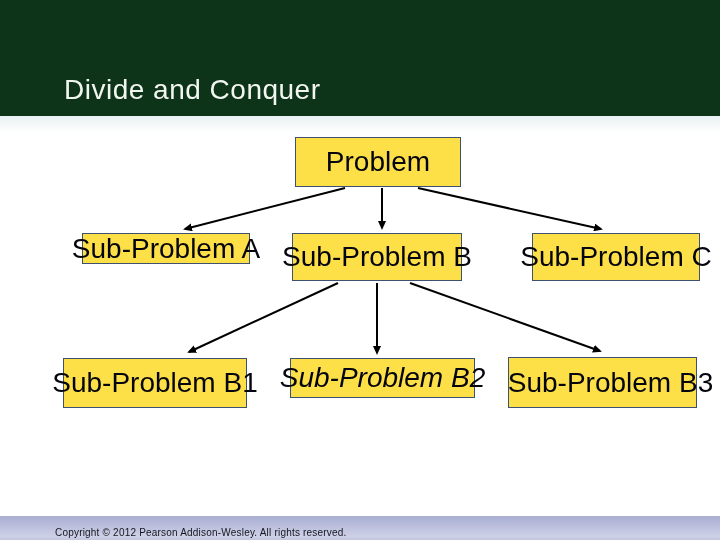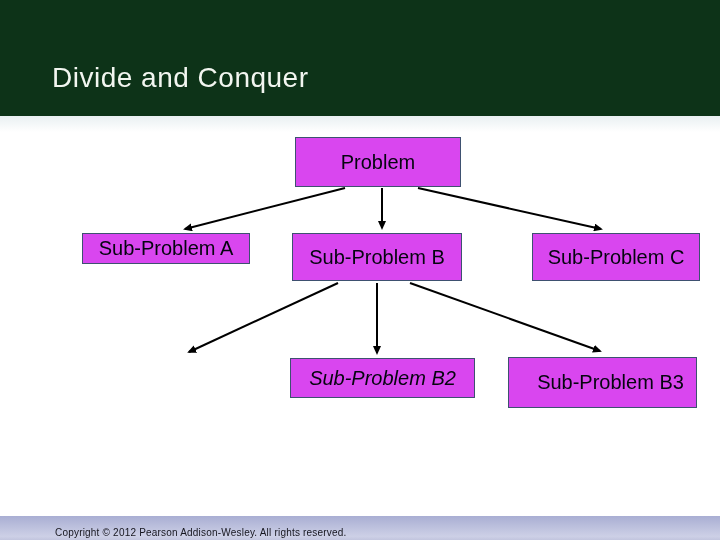--- a/index.html
+++ b/index.html
@@ -26,42 +26,42 @@
     position: absolute;
     top: 116px; left: 0;
     width: 720px;
     height: 16px;
     background: linear-gradient(180deg, #e9f0f2 0%, #ffffff 100%);
   }
   .title {
     position: absolute;
     left: 48px;
     top: 58px;
-    margin: 4px;
+    margin: 16px;
     font-size: 28px;
     font-weight: 400;
     letter-spacing: 0.5px;
     color: #f2f6f0;
   }
   .arrows {
     position: absolute;
     top: 0; left: 0;
     width: 720px;
     height: 540px;
     pointer-events: none;
   }
   .box {
     position: absolute;
     box-sizing: border-box;
-    background: #d946ef;
+    background: #fde047;
     border: 1.5px solid #3e5170;
     display: flex;
     align-items: center;
     justify-content: center;
-    font-size: 20px;
+    font-size: 28px;
     color: #05050f;
     white-space: nowrap;
   }
   .box-problem { left: 295px; top: 137px; width: 166px; height: 50px; }
   .box-sub-a   { left:  82px; top: 233px; width: 168px; height: 31px; }
   .box-sub-b   { left: 292px; top: 233px; width: 170px; height: 48px; }
   .box-sub-c   { left: 532px; top: 233px; width: 168px; height: 48px; }
   .box-sub-b1  { left:  63px; top: 358px; width: 184px; height: 50px; }
   .box-sub-b2  { left: 290px; top: 358px; width: 185px; height: 40px; font-style: italic; }
   .box-sub-b3  { left: 508px; top: 357px; width: 189px; height: 51px; padding-left: 16px; }
@@ -104,20 +104,21 @@
     <line x1="418" y1="188" x2="601" y2="229" stroke="#000000" stroke-width="2" marker-end="url(#ah)"></line>
     <line x1="338" y1="283" x2="189" y2="352" stroke="#000000" stroke-width="2" marker-end="url(#ah)"></line>
     <line x1="377" y1="283" x2="377" y2="353" stroke="#000000" stroke-width="2" marker-end="url(#ah)"></line>
     <line x1="410" y1="283" x2="600" y2="351" stroke="#000000" stroke-width="2" marker-end="url(#ah)"></line>
   </svg>
 
   <div class="box box-problem">Problem</div>
   <div class="box box-sub-a">Sub-Problem A</div>
   <div class="box box-sub-c">Sub-Problem C</div>
   <div class="box box-sub-b">Sub-Problem B</div>
+  <div class="box box-sub-b1">Sub-Problem B1</div>
   <div class="box box-sub-b2">Sub-Problem B2</div>
   <div class="box box-sub-b3">Sub-Problem B3</div>
 
   <div class="footer">
     <span>Copyright © 2012 Pearson Addison-Wesley.  All rights reserved.</span>
   </div>
 
 </div>
 
 </body></html>

